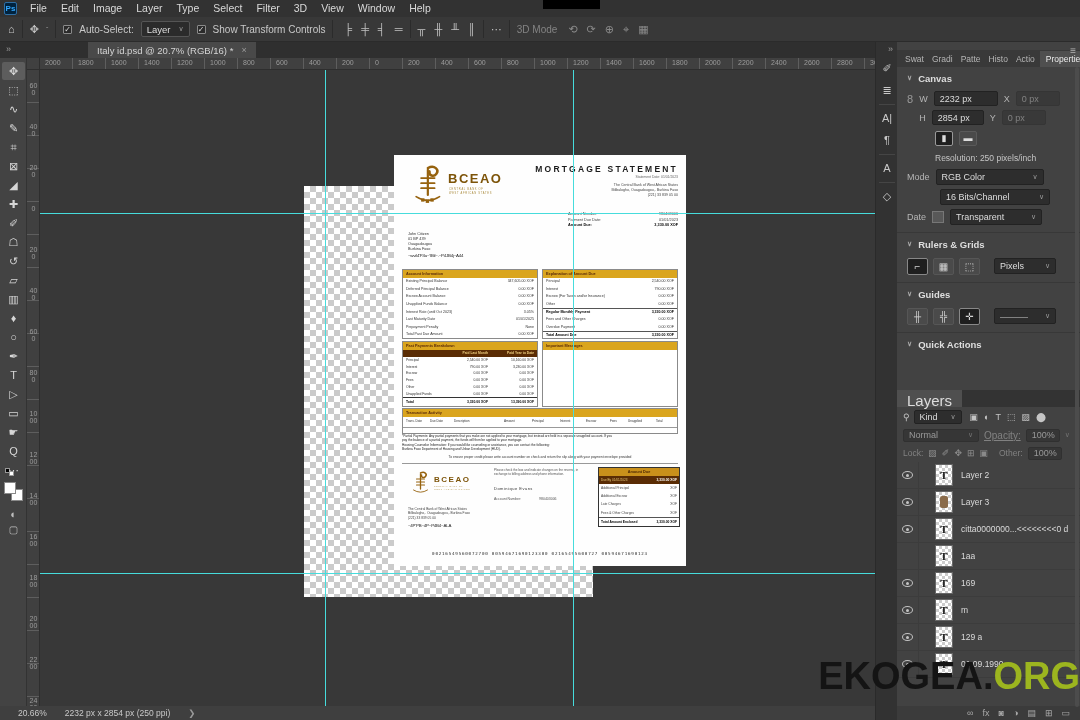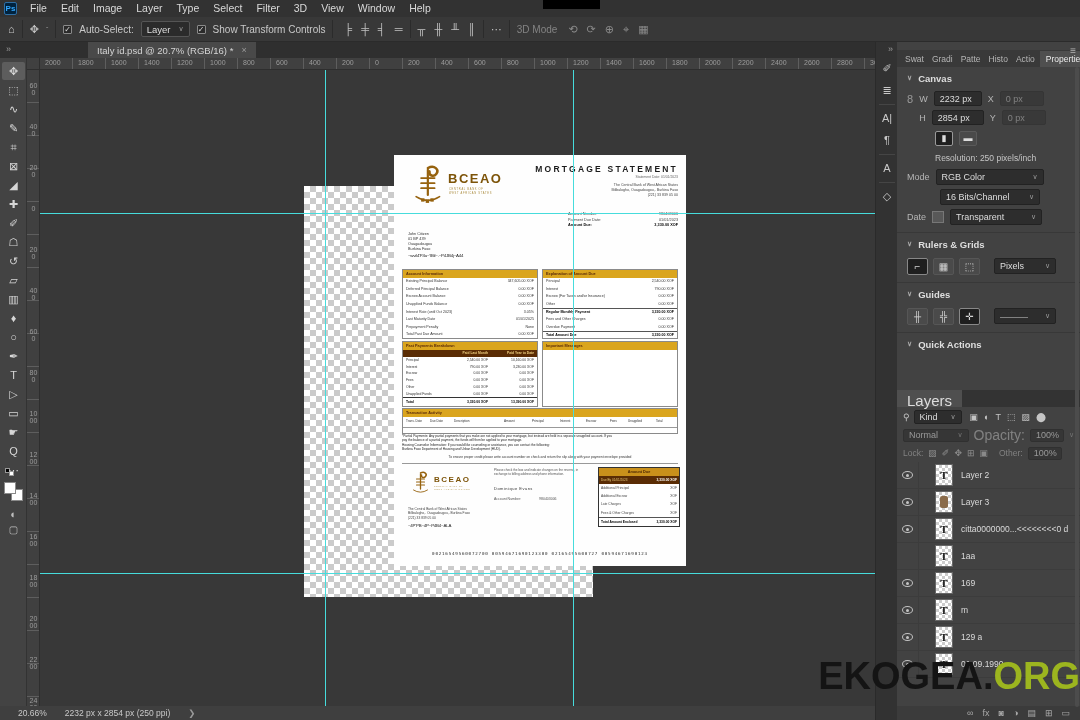--- a/index.html
+++ b/index.html
@@ -614,21 +614,21 @@
   <span class="pmenu">≡</span>
 
   <div class="props">
     <div class="sec-h">
       <span class="chev">∨</span>
         <span>Canvas</span>
     </div>
     <div class="prow" style="height:19px;">
       <span class="link8">8</span>
       <span class="lbl">W</span>
-      <span class="field" style="width:48px;">2232 px</span>
+      <span class="field" style="width:64px;">2232 px</span>
       <span class="lbl">X</span>
       <span class="field dim" style="width:44px;">0 px</span>
     </div>
     <div class="prow" style="height:19px;">
       <span class="link8" style="visibility:hidden;">8</span>
       <span class="lbl">H</span>
       <span class="field" style="width:52px;">2854 px</span>
       <span class="lbl">Y</span>
       <span class="field dim" style="width:44px;">0 px</span>
     </div>
@@ -640,21 +640,21 @@
       <span>Resolution: 250 pixels/inch</span>
     </div>
     <div class="prow" style="height:20px;">
       <span class="lbl">Mode</span>
       <span class="select" style="width:108px;">
         <span>RGB Color</span>
           <span class="chev">∨</span>
       </span>
     </div>
     <div class="prow" style="height:20px;margin-left:33px;">
-      <span class="select" style="width:100px;">
+      <span class="select" style="width:110px;">
         <span>16 Bits/Channel</span>
           <span class="chev">∨</span>
       </span>
     </div>
     <div class="prow" style="height:20px;">
       <span class="lbl">Date</span>
       <span style="width:12px;height:12px;border:1px solid #777;background:#585858;"></span>
       <span class="select" style="width:92px;">
         <span>Transparent</span>
           <span class="chev">∨</span>
@@ -716,21 +716,21 @@
           <span class="lficon">⬚</span>
           <span class="lficon">▨</span>
           <span class="lficon">⬤</span>
         </span>
     </div>
     <div class="lrow-dim">
       <span class="select" style="width:76px;height:13px;">
         <span>Normal</span>
           <span class="chev">∨</span>
       </span>
-      <span class="lbl" style="font-size:14px;">Opacity:</span>
+      <span class="lbl" style="font-size:10px;text-decoration:underline;">Opacity:</span>
       <span class="field" style="width:34px;height:13px;">100%</span>
       <span class="chev">∨</span>
     </div>
     <div class="lrow-dim">
       <span class="lbl" style="font-size:8.5px;">Lock:</span>
       <span id="lock-icons" style="display:flex;gap:5px;">
           <span class="lficon">▨</span>
           <span class="lficon">✐</span>
           <span class="lficon">✥</span>
           <span class="lficon">⊞</span>

